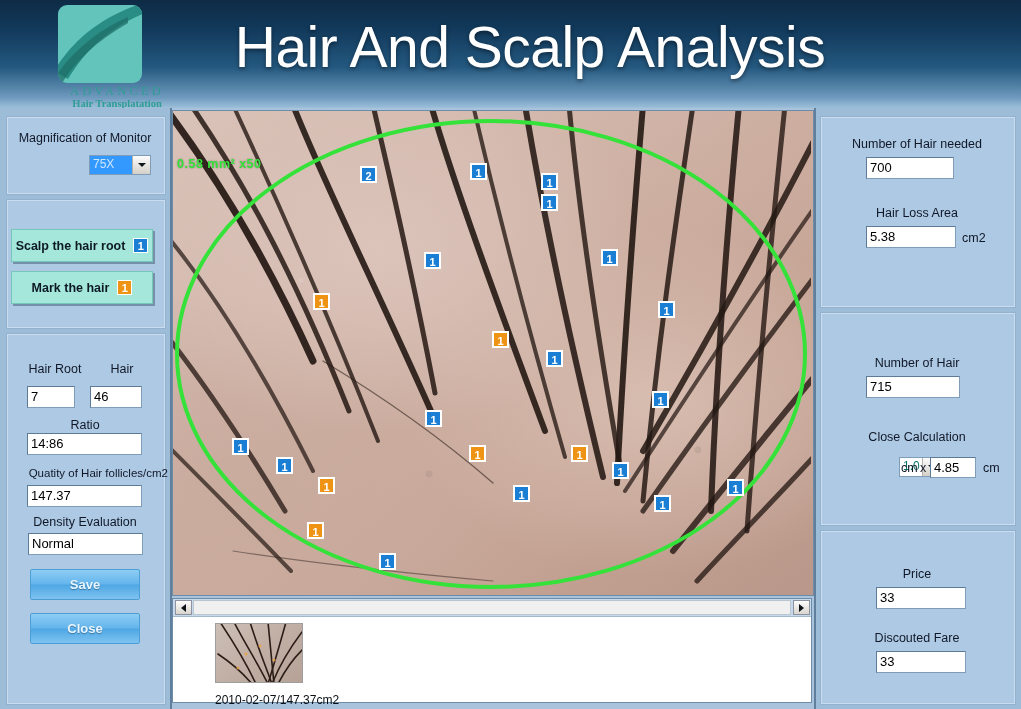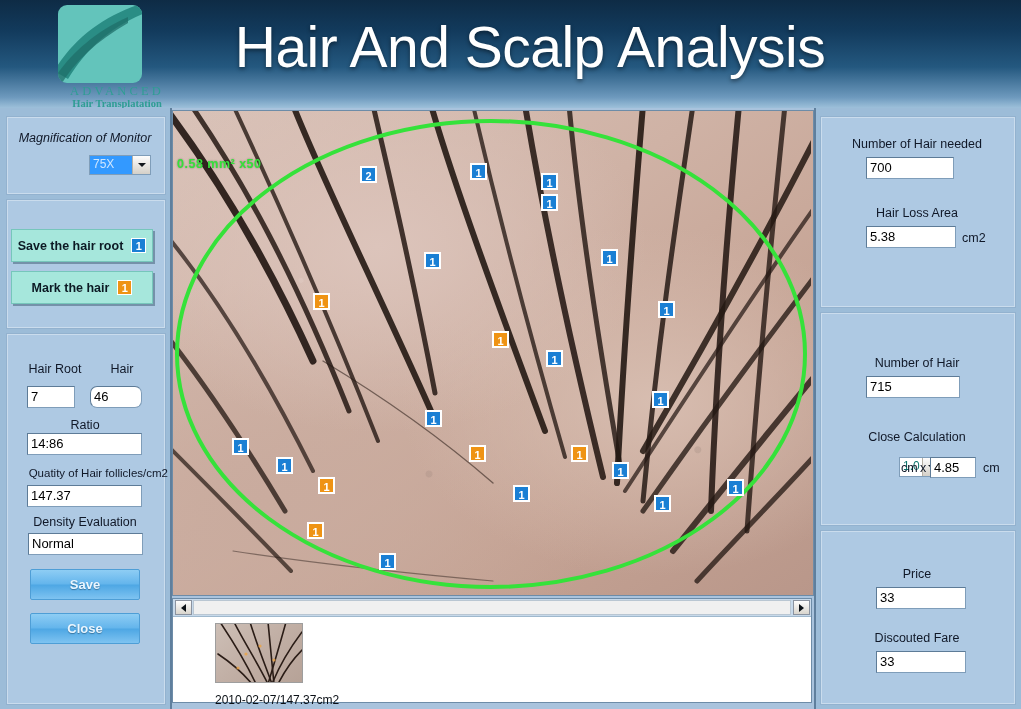--- a/index.html
+++ b/index.html
@@ -59,21 +59,21 @@
   .unit{position:absolute;color:#101828;font-size:12.5px;}
 
   
   .left-col{
     position:absolute;left:0;top:108px;width:170px;height:601px;
     background:#9cbcd8;border-right:2px solid #5f7f9d;
   }
 
   
   #panel-mag{left:6px;top:116px;width:158px;height:77px;}
-  #lbl-mag{left:6px;top:131px;width:158px;font-style:italic;}
+  #lbl-mag{left:6px;top:131px;width:158px;}
   .combo{
     position:absolute;height:20px;
     background:#fff;border:1px solid #7f9db9;
     box-sizing:border-box;display:flex;align-items:stretch;margin-left:44px;
   }
   .combo .val{
     flex:1;background:#3399ff;color:#cfe6ff;font-size:12px;
     padding:1px 0 0 3px;box-sizing:border-box;
     overflow:hidden;white-space:nowrap;
   }
@@ -107,21 +107,21 @@
     font-family:"Liberation Sans", sans-serif;
   }
   .badge.blue{background:#1a7fd4;}
   .badge.orange{background:#ef9314;}
 
   
   #panel-stats{left:6px;top:333px;width:158px;height:370px;}
   #lbl-hairroot{left:20px;top:362px;width:70px;}
   #lbl-hair{left:92px;top:362px;width:60px;}
   #tf-hairroot{left:27px;top:386px;width:48px;height:22px;}
-  #tf-hair{left:90px;top:386px;width:52px;height:22px;border-radius:7px;}
+  #tf-hair{left:90px;top:386px;width:52px;height:22px;}
   #lbl-ratio{left:6px;top:418px;width:158px;}
   #tf-ratio{left:27px;top:433px;width:115px;height:22px;}
   #lbl-quality{left:2px;top:467px;width:166px;font-size:11.5px;text-align:right;}
   #tf-quality{left:27px;top:485px;width:115px;height:22px;}
   #lbl-density{left:6px;top:515px;width:158px;}
   #tf-density{left:28px;top:533px;width:115px;height:22px;}
 
   .bigbtn{
     position:absolute;height:31px;width:110px;
     background:linear-gradient(to bottom,#8ecdf4 0%,#64b5ec 48%,#4ea7e4 52%,#7ec3f1 100%);
@@ -259,21 +259,21 @@
   <div class="panel-label" id="lbl-mag">Magnification of Monitor</div>
   <div class="combo" id="combo-mag">
     <div class="val">75X</div>
     <div class="arrow">
         <i></i>
       </div>
   </div>
 
   <div class="panel" id="panel-mark"></div>
   <div class="markbtn" id="btn-mark-root">
-    <span>Save the hair root</span>
+    <span>Scalp the hair root</span>
     <span class="badge blue">1</span>
   </div>
   <div class="markbtn" id="btn-mark-hair">
     <span>Mark the hair</span>
     <span class="badge orange">1</span>
   </div>
 
   <div class="panel" id="panel-stats"></div>
   <div class="panel-label" id="lbl-hairroot">Hair Root</div>
   <div class="panel-label" id="lbl-hair">Hair</div>

